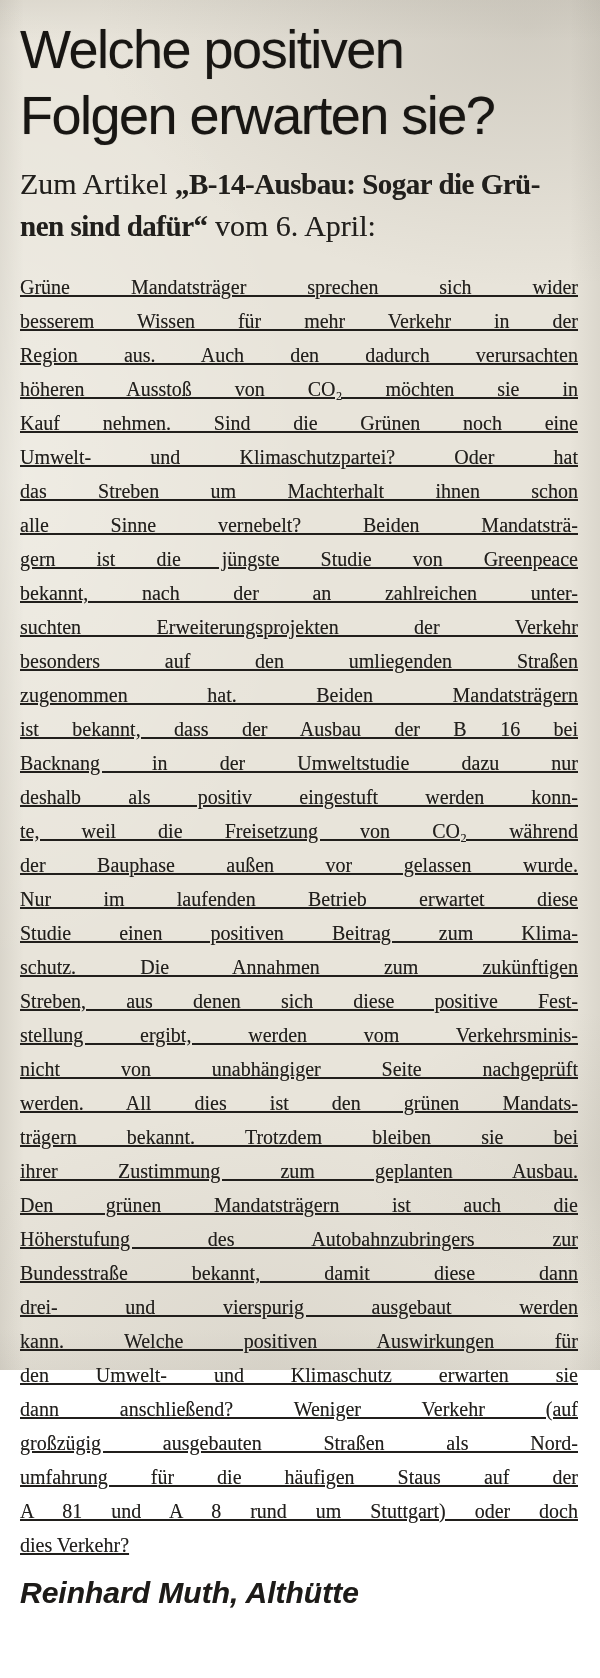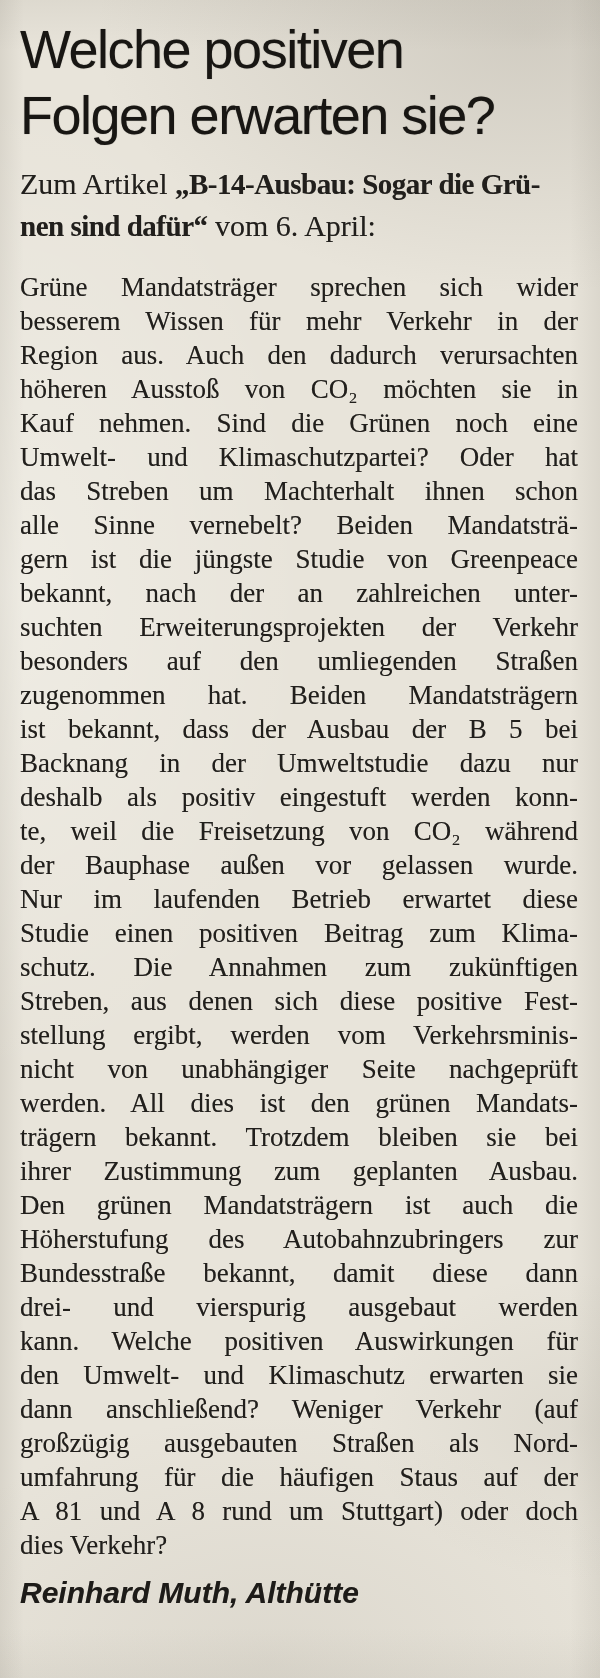--- a/index.html
+++ b/index.html
@@ -8,21 +8,21 @@
   }
   body {
     width: 600px;
     height: 1678px;
     overflow: hidden;
     font-family: "Liberation Serif", "DejaVu Serif", serif;
   }
   .clipping {
     position: relative;
     width: 600px;
-    height: 1678px;
+    height: 1370px;
     box-sizing: border-box;
     padding: 16px 22px 0 20px;
     color: #211f1c;
     background-color: #e8e4da;
     background-image:
       radial-gradient(ellipse 700px 420px at 88% 2%, rgba(118,112,100,0.20), rgba(118,112,100,0) 62%),
       radial-gradient(ellipse 420px 700px at 2% 35%, rgba(255,255,250,0.30), rgba(255,255,250,0) 70%),
       radial-gradient(ellipse 600px 380px at 45% 99%, rgba(138,132,118,0.12), rgba(138,132,118,0) 65%),
       radial-gradient(ellipse 300px 220px at 96% 85%, rgba(130,124,110,0.10), rgba(130,124,110,0) 70%),
       linear-gradient(90deg, rgba(125,120,108,0.14) 0, rgba(125,120,108,0) 4%, rgba(125,120,108,0) 95%, rgba(125,120,108,0.12) 100%),
@@ -48,26 +48,27 @@
   .reference .ref-bold {
     font-family: Liberation Serif, serif;
     font-weight: 700;
     font-size: 29px;
     letter-spacing: -0.5px;
   }
   .letter-body {
     margin-top: 23px;
   }
   .body-line {
-    font-size: 27px;
+    font-size: 20px;
     line-height: 34px;
     text-align: justify;
     text-align-last: justify;
     white-space: normal;
     text-shadow: 0 0 0.5px rgba(33,31,28,0.45);
+    text-decoration: underline;
   }
   .body-line:last-child {
     text-align: left;
     text-align-last: left;
   }
   .signature {
     margin: 13px 0 0 0;
     font-family: "Liberation Sans", "DejaVu Sans", sans-serif;
     font-weight: 700;
     font-style: italic;
@@ -96,21 +97,21 @@
       <div class="body-line">höheren Ausstoß von CO₂ möchten sie in</div>
       <div class="body-line">Kauf nehmen. Sind die Grünen noch eine</div>
       <div class="body-line">Umwelt- und Klimaschutzpartei? Oder hat</div>
       <div class="body-line">das Streben um Machterhalt ihnen schon</div>
       <div class="body-line">alle Sinne vernebelt? Beiden Mandatsträ-</div>
       <div class="body-line">gern ist die jüngste Studie von Greenpeace</div>
       <div class="body-line">bekannt, nach der an zahlreichen unter-</div>
       <div class="body-line">suchten Erweiterungsprojekten der Verkehr</div>
       <div class="body-line">besonders auf den umliegenden Straßen</div>
       <div class="body-line">zugenommen hat. Beiden Mandatsträgern</div>
-      <div class="body-line">ist bekannt, dass der Ausbau der B 5 bei</div>
+      <div class="body-line">ist bekannt, dass der Ausbau der B 16 bei</div>
       <div class="body-line">Backnang in der Umweltstudie dazu nur</div>
       <div class="body-line">deshalb als positiv eingestuft werden konn-</div>
       <div class="body-line">te, weil die Freisetzung von CO₂ während</div>
       <div class="body-line">der Bauphase außen vor gelassen wurde.</div>
       <div class="body-line">Nur im laufenden Betrieb erwartet diese</div>
       <div class="body-line">Studie einen positiven Beitrag zum Klima-</div>
       <div class="body-line">schutz. Die Annahmen zum zukünftigen</div>
       <div class="body-line">Streben, aus denen sich diese positive Fest-</div>
       <div class="body-line">stellung ergibt, werden vom Verkehrsminis-</div>
       <div class="body-line">nicht von unabhängiger Seite nachgeprüft</div>

